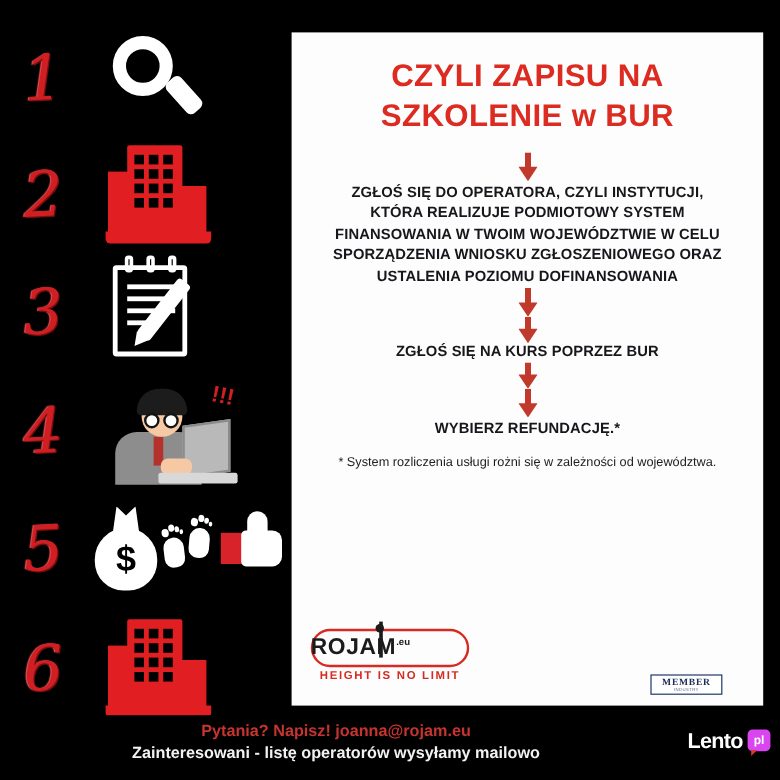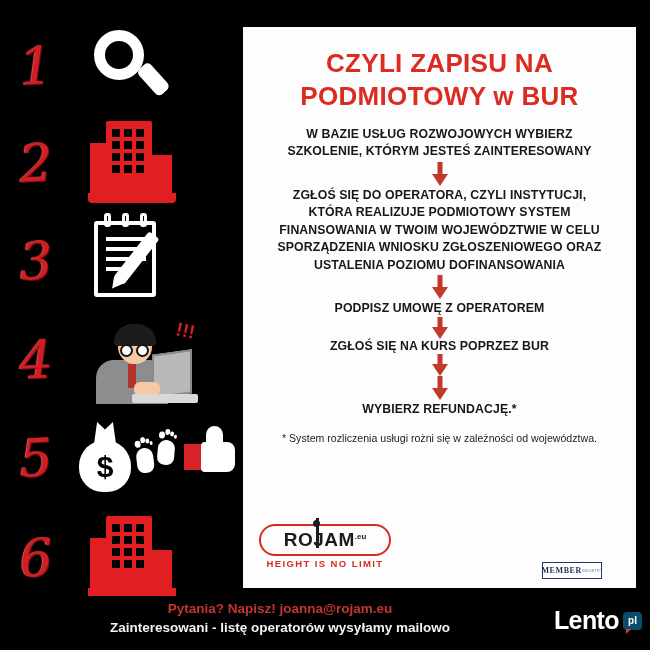--- a/index.html
+++ b/index.html
@@ -348,21 +348,21 @@
     box-sizing: border-box;
   }
   
   .rojam { position: relative; width: 132px; height: 58px; }
   .rojam-pill {
     position: absolute; left: 0; top: 6px; width: 132px; height: 32px;
     border: 2px solid #d62a22; border-radius: 16px; box-sizing: border-box;
   }
   .rojam-text {
     position: absolute; left: 0; top: 11px; width: 132px;
-    text-align: center; color: #1b1b1b;
+    text-align: left; color: #1b1b1b;
     font-size: 19px; font-weight: bold; letter-spacing: 0.5px;
     font-family: "Liberation Sans", sans-serif;
   }
   .rojam-text .eu {
     font-size: 8px; vertical-align: super; letter-spacing: 0;
   }
   .rojam-fig {
     position: absolute; left: 52px; top: 0px; width: 12px; height: 30px;
   }
   .rojam-fig .bar { position: absolute; left: 5px; top: 0; width: 2.5px; height: 30px; background: #1b1b1b; }
@@ -388,21 +388,21 @@
     color: #1a2c57; font-size: 9px; font-weight: bold;
     font-family: "Liberation Serif", serif; line-height: 1.1; margin-top: 1px;
   }
   .irata-sub {
     color: #3a4a70; font-size: 4.3px; line-height: 1.25; margin-top: 1px;
     font-family: "Liberation Serif", serif;
   }
   .irata-member {
     position: absolute; left: 18px; top: 50px; width: 60px; height: 17px;
     border: 1.5px solid #20376a; background: #ffffff; box-sizing: border-box;
-    display: flex; flex-direction: row; align-items: center; justify-content: center;
+    display: flex; flex-direction: column; align-items: center; justify-content: center;
   }
   .irata-member b { color: #1a2c57; font-size: 8px; font-family: "Liberation Serif", serif; letter-spacing: 0.6px; }
   .irata-member i { color: #5b6b8c; font-size: 3.6px; font-style: normal; letter-spacing: 0.3px; }
 
   
   .bottom-bar {
     position: absolute;
     left: 0;
     top: 596px;
     width: 650px;
@@ -417,26 +417,26 @@
   .info-line {
     position: absolute; left: 0; top: 24px; width: 560px; text-align: center;
     color: #f2f2f2; font-size: 13.5px; font-weight: bold;
     font-family: "Liberation Sans", sans-serif;
   }
   .lento {
     position: absolute; right: 8px; top: 12px;
     display: flex; align-items: center; gap: 4px;
   }
   .lento-word {
-    color: #ffffff; font-size: 25px; font-weight: bold; letter-spacing: -0.6px;
+    color: #ffffff; font-size: 18px; font-weight: bold; letter-spacing: -0.6px;
     font-family: "Liberation Sans", sans-serif; line-height: 1;
   }
   .lento-badge {
     position: relative;
-    width: 19px; height: 18px; background: #0c4a6e; border-radius: 4px;
+    width: 19px; height: 18px; background: #d946ef; border-radius: 4px;
     display: flex; align-items: center; justify-content: center;
   }
   .lento-badge span {
     color: #ffffff; font-size: 10px; font-weight: bold;
     font-family: "Liberation Sans", sans-serif;
   }
   .lento-badge::after {
     content: "";
     position: absolute; left: 3px; bottom: -4px;
     width: 0; height: 0;
@@ -576,40 +576,38 @@
         </div>
       </div>
     </div>
 
   </div>
 
   <div class="poster">
 
     <div class="poster-title">
       <div>CZYLI ZAPISU NA</div>
-      <div>PODMIOTOWY w BUR</div>
-    </div>
-
-    <div class="flow-block">W BAZIE USŁUG ROZWOJOWYCH WYBIERZ SZKOLENIE, KTÓRYM JESTEŚ ZAINTERESOWANY</div>
+      <div>SZKOLENIE w BUR</div>
+    </div>
+
     <div class="arrow">
       <svg width="16" height="24" viewBox="0 0 16 24">
           <rect x="5.5" y="0" width="5" height="14" fill="#c0392b"></rect>
           <polygon points="0,12 16,12 8,24" fill="#c0392b"></polygon>
         </svg>
     </div>
 
     <div class="flow-block">ZGŁOŚ SIĘ DO OPERATORA, CZYLI INSTYTUCJI, KTÓRA REALIZUJE PODMIOTOWY SYSTEM FINANSOWANIA W TWOIM WOJEWÓDZTWIE W CELU SPORZĄDZENIA WNIOSKU ZGŁOSZENIOWEGO ORAZ USTALENIA POZIOMU DOFINANSOWANIA</div>
     <div class="arrow">
       <svg width="16" height="24" viewBox="0 0 16 24">
           <rect x="5.5" y="0" width="5" height="14" fill="#c0392b"></rect>
           <polygon points="0,12 16,12 8,24" fill="#c0392b"></polygon>
         </svg>
     </div>
 
-    <div class="flow-block">PODPISZ UMOWĘ Z OPERATOREM</div>
     <div class="arrow arrow-short">
       <svg width="16" height="22" viewBox="0 0 16 22">
           <rect x="5.5" y="0" width="5" height="12" fill="#c0392b"></rect>
           <polygon points="0,10 16,10 8,22" fill="#c0392b"></polygon>
         </svg>
     </div>
 
     <div class="flow-block">ZGŁOŚ SIĘ NA KURS POPRZEZ BUR</div>
     <div class="arrow arrow-short">
       <svg width="16" height="22" viewBox="0 0 16 22">

